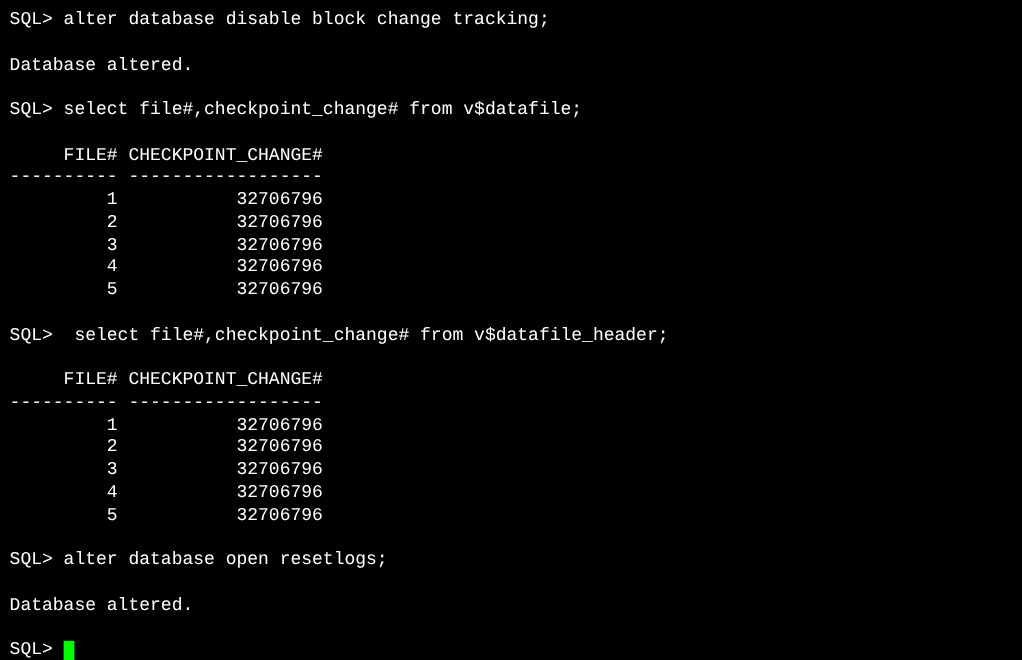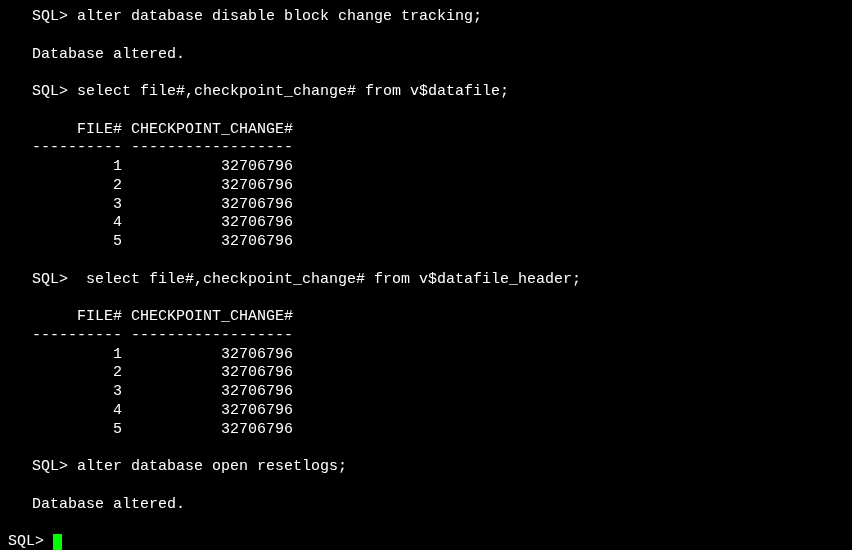--- a/index.html
+++ b/index.html
@@ -13,21 +13,20 @@
       font-family: 'Courier New', Consolas, monospace;
       font-size: 15px;
       padding: 8px;
       line-height: 1.25;
       width: 852px;
       height: 550px;
       overflow: hidden;
     }
     .line {
       white-space: pre;
-      margin-left: 24px;
     }
     .blank {
       height: 1.25em;
     }
     .cursor {
       display: inline-block;
       width: 9px;
       height: 16px;
       background: #00ff00;
       vertical-align: text-bottom;

